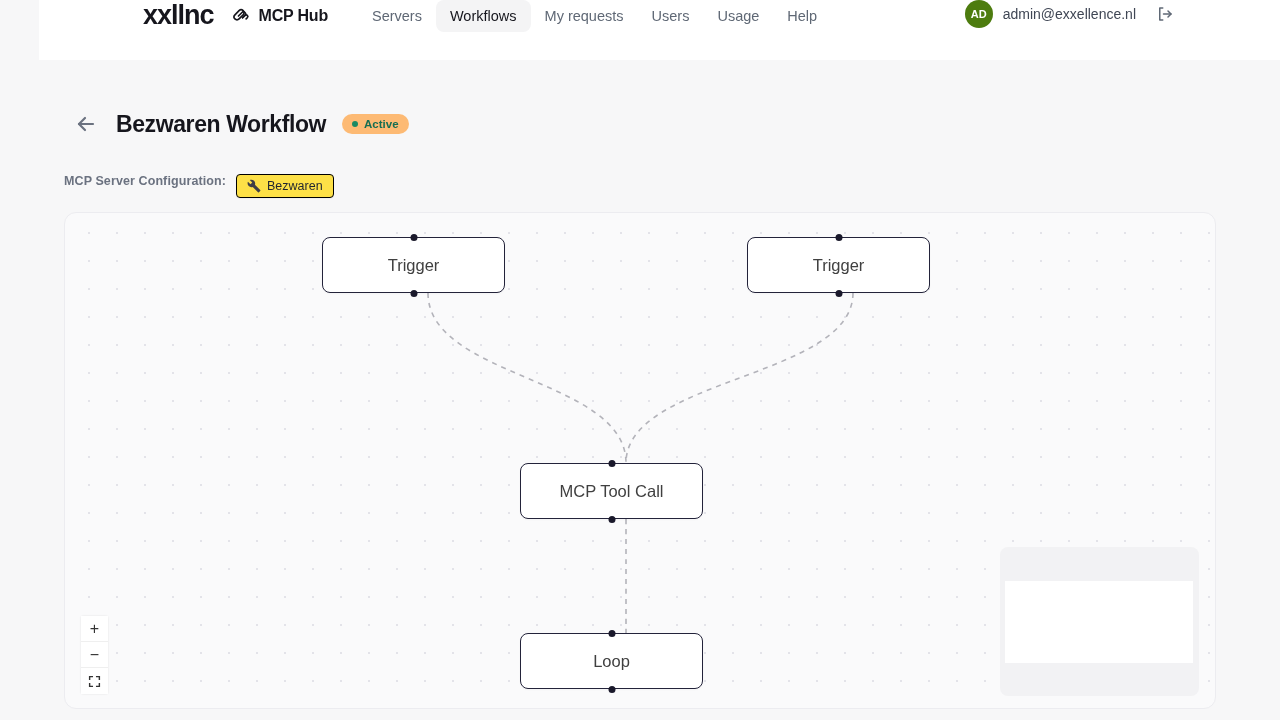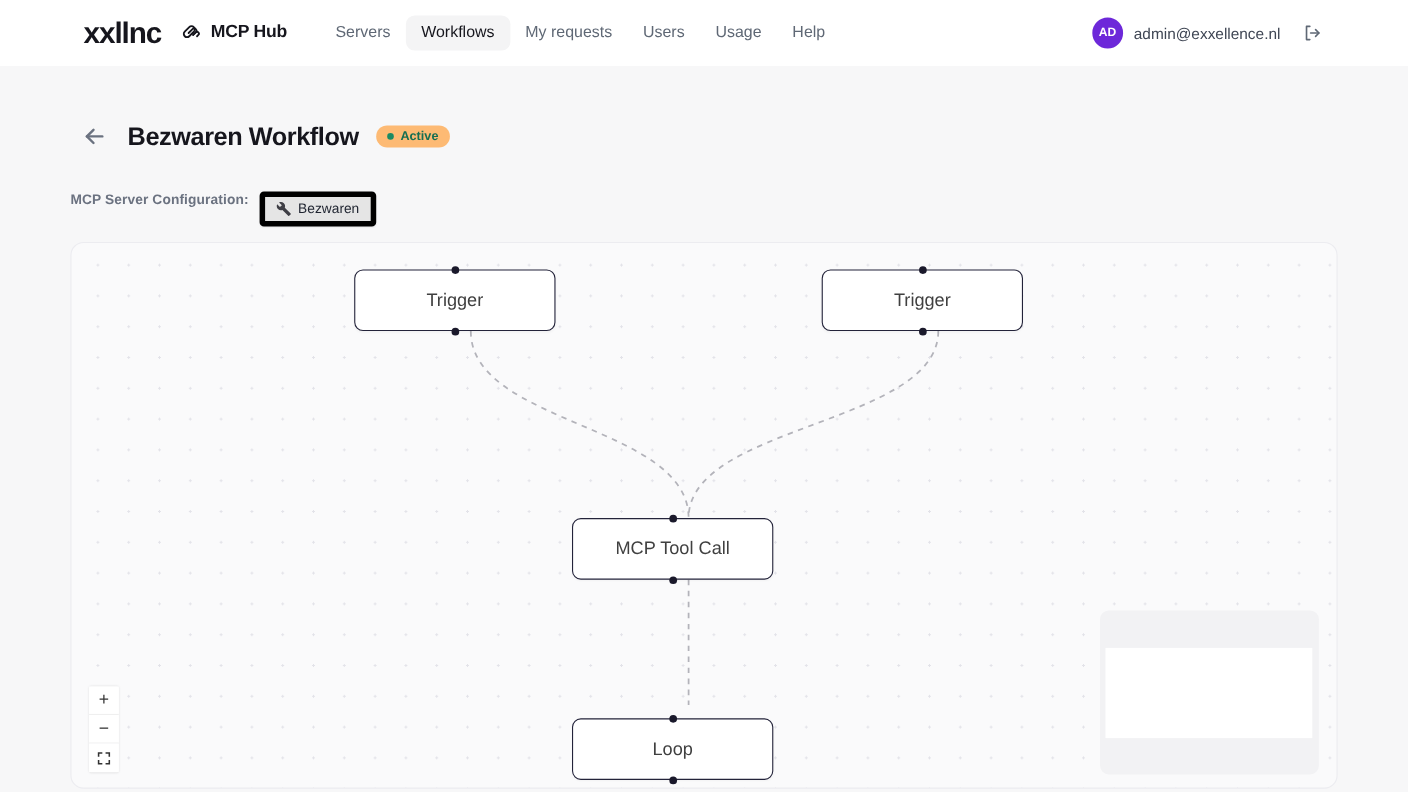--- a/index.html
+++ b/index.html
@@ -6,41 +6,42 @@
   html, body { width: 1280px; height: 720px; overflow: hidden; }
   body {
     font-family: "Liberation Sans", "DejaVu Sans", sans-serif;
     background: #f7f7f8;
     color: #16161d;
   }
 
   
   .header {
     height: 60px; background: #ffffff;
-    display: flex; align-items: center;
-    padding: 0 76px;
+    display: flex; align-items: flex-start;
+    padding: 0 104px;
+    margin-left: 39px;
   }
   .brand { display: flex; align-items: center; gap: 18px; }
   .logo {
     font-size: 27px; font-weight: 700; letter-spacing: -1px;
     color: #16161d;
   }
   .apptitle { display: flex; align-items: center; gap: 7px; }
   .apptitle .name { font-size: 16px; font-weight: 700; color: #16161d; letter-spacing: -0.2px; }
   .nav { display: flex; align-items: center; gap: 0; margin-left: 30px; }
   .nav-item {
     font-size: 14.5px; color: #5f6875; padding: 8px 14px;
     border-radius: 8px; cursor: pointer; background: transparent;
     border: none; font-family: inherit; white-space: nowrap;
   }
   .nav-item.active { background: #f4f4f5; color: #16161d; font-weight: 400; }
   .user { margin-left: auto; display: flex; align-items: center; gap: 10px; }
   .avatar {
     width: 28px; height: 28px; border-radius: 50%;
-    background: #6d28d9; color: #ffffff; font-size: 11px; font-weight: 700;
+    background: #4d7c0f; color: #ffffff; font-size: 11px; font-weight: 700;
     display: flex; align-items: center; justify-content: center;
   }
   .email { font-size: 14px; color: #3f4654; }
   .logout-btn { background: none; border: none; cursor: pointer; display: flex; padding: 2px; margin-left: 8px; }
 
   
   .page { padding: 0 64px; margin-top: 24px; }
   .title-row { display: flex; align-items: center; margin-top: 48px; gap: 14px; }
   .back-btn { background: none; border: none; cursor: pointer; display: flex; padding: 4px; margin-left: 6px; }
   .page-title { font-size: 23px; font-weight: 700; letter-spacing: -0.4px; color: #16161d; }
@@ -49,21 +50,21 @@
     background: #fdba74; color: #166e52;
     font-size: 11.5px; font-weight: 700;
     padding: 4px 10px; border-radius: 10px; margin-left: 2px;
   }
   .badge .dot { width: 6px; height: 6px; border-radius: 50%; background: #1a8a63; }
 
   .config-row { display: flex; gap: 10px; margin-top: 34px; }
   .config-label { font-size: 12.5px; font-weight: 700; color: #6b7280; letter-spacing: 0.1px; }
   .config-btn {
     display: inline-flex; align-items: center; gap: 6px;
-    background: #e5e5e5; border: 5px solid #000000; border-radius: 4px;
+    background: #fde047; border: 1px solid #000000; border-radius: 4px;
     padding: 4px 10px; font-size: 12.5px; color: #1f2430; cursor: pointer;
     font-family: inherit; box-shadow: 0 1px 1px rgba(0,0,0,0.04);
   }
 
   
   .canvas {
     position: relative; margin-top: 14px;
     width: 1152px; height: 497px;
     background: #fafafb;
     border: 1px solid #ececf0; border-radius: 12px;
@@ -221,19 +222,19 @@
       <div class="node" style="left: 682px; top: 24px;">
         <span>Trigger</span>
         <span class="handle top"></span>
         <span class="handle bottom"></span>
       </div>
       <div class="node" style="left: 455px; top: 250px;">
         <span>MCP Tool Call</span>
         <span class="handle top"></span>
         <span class="handle bottom"></span>
       </div>
-      <div class="node" style="left: 455px; top: 432px;">
+      <div class="node" style="left: 455px; top: 420px;">
         <span>Loop</span>
         <span class="handle top"></span>
         <span class="handle bottom"></span>
       </div>
     </div>
 </main>
 
 </body></html>

